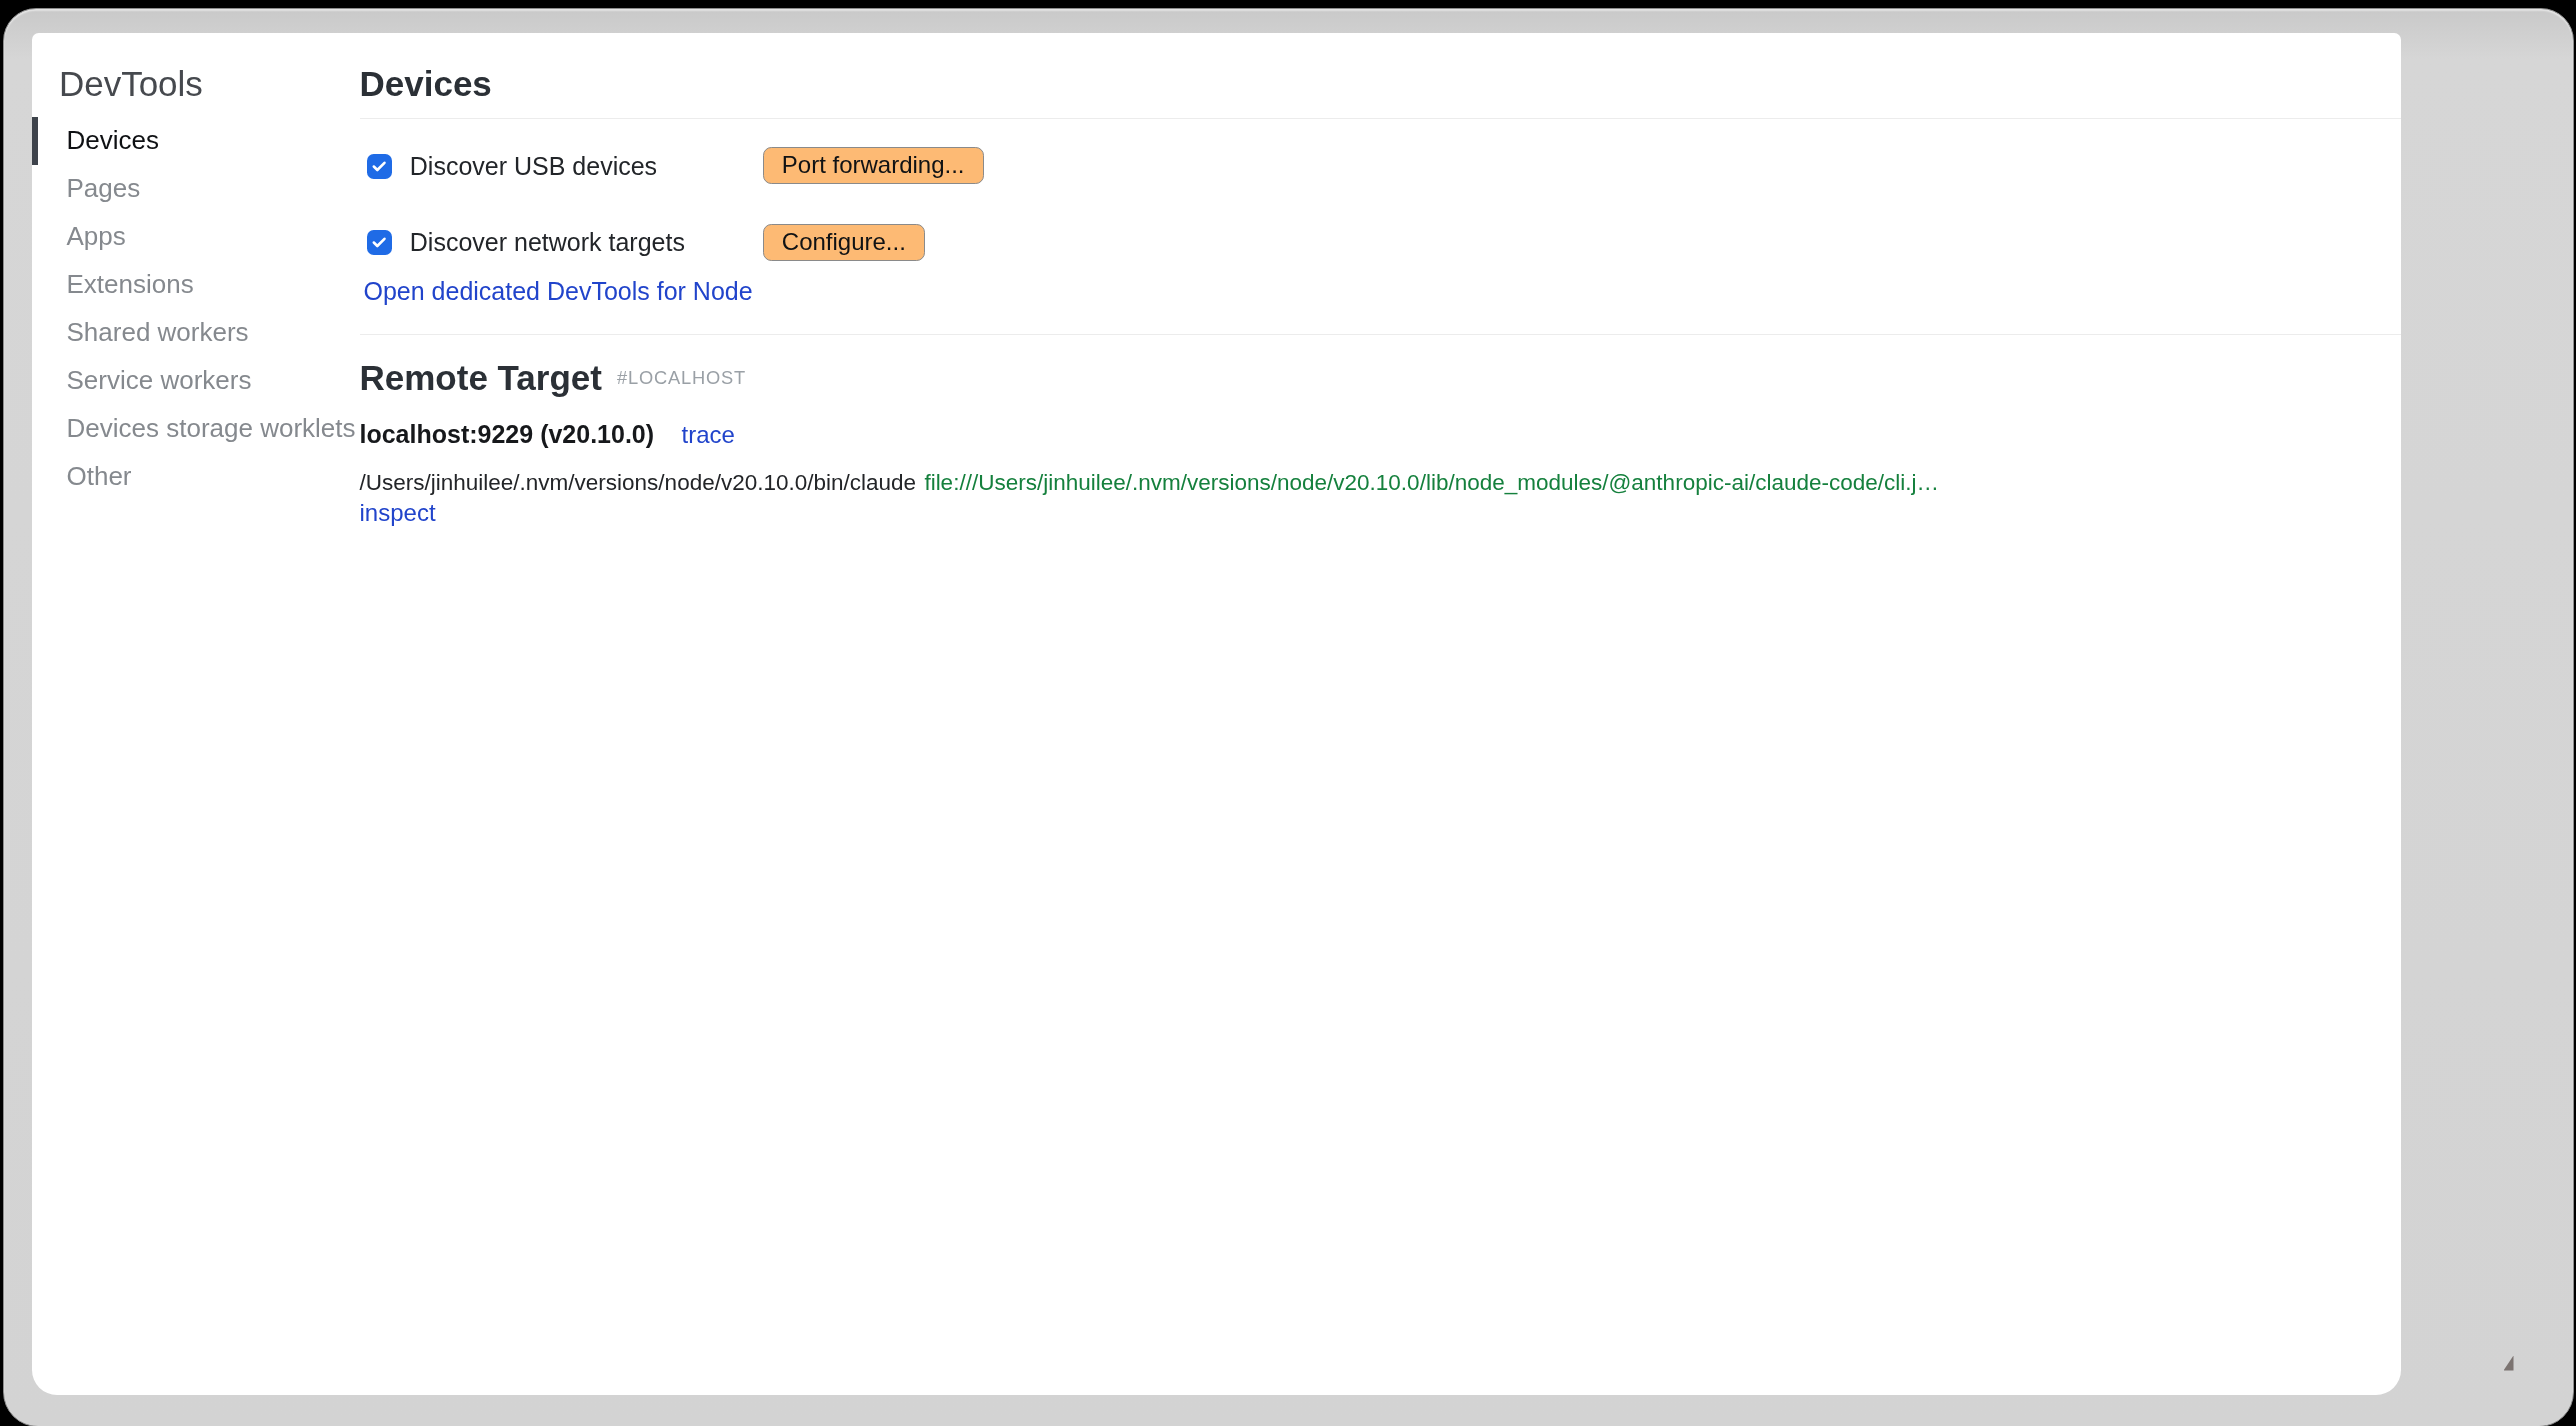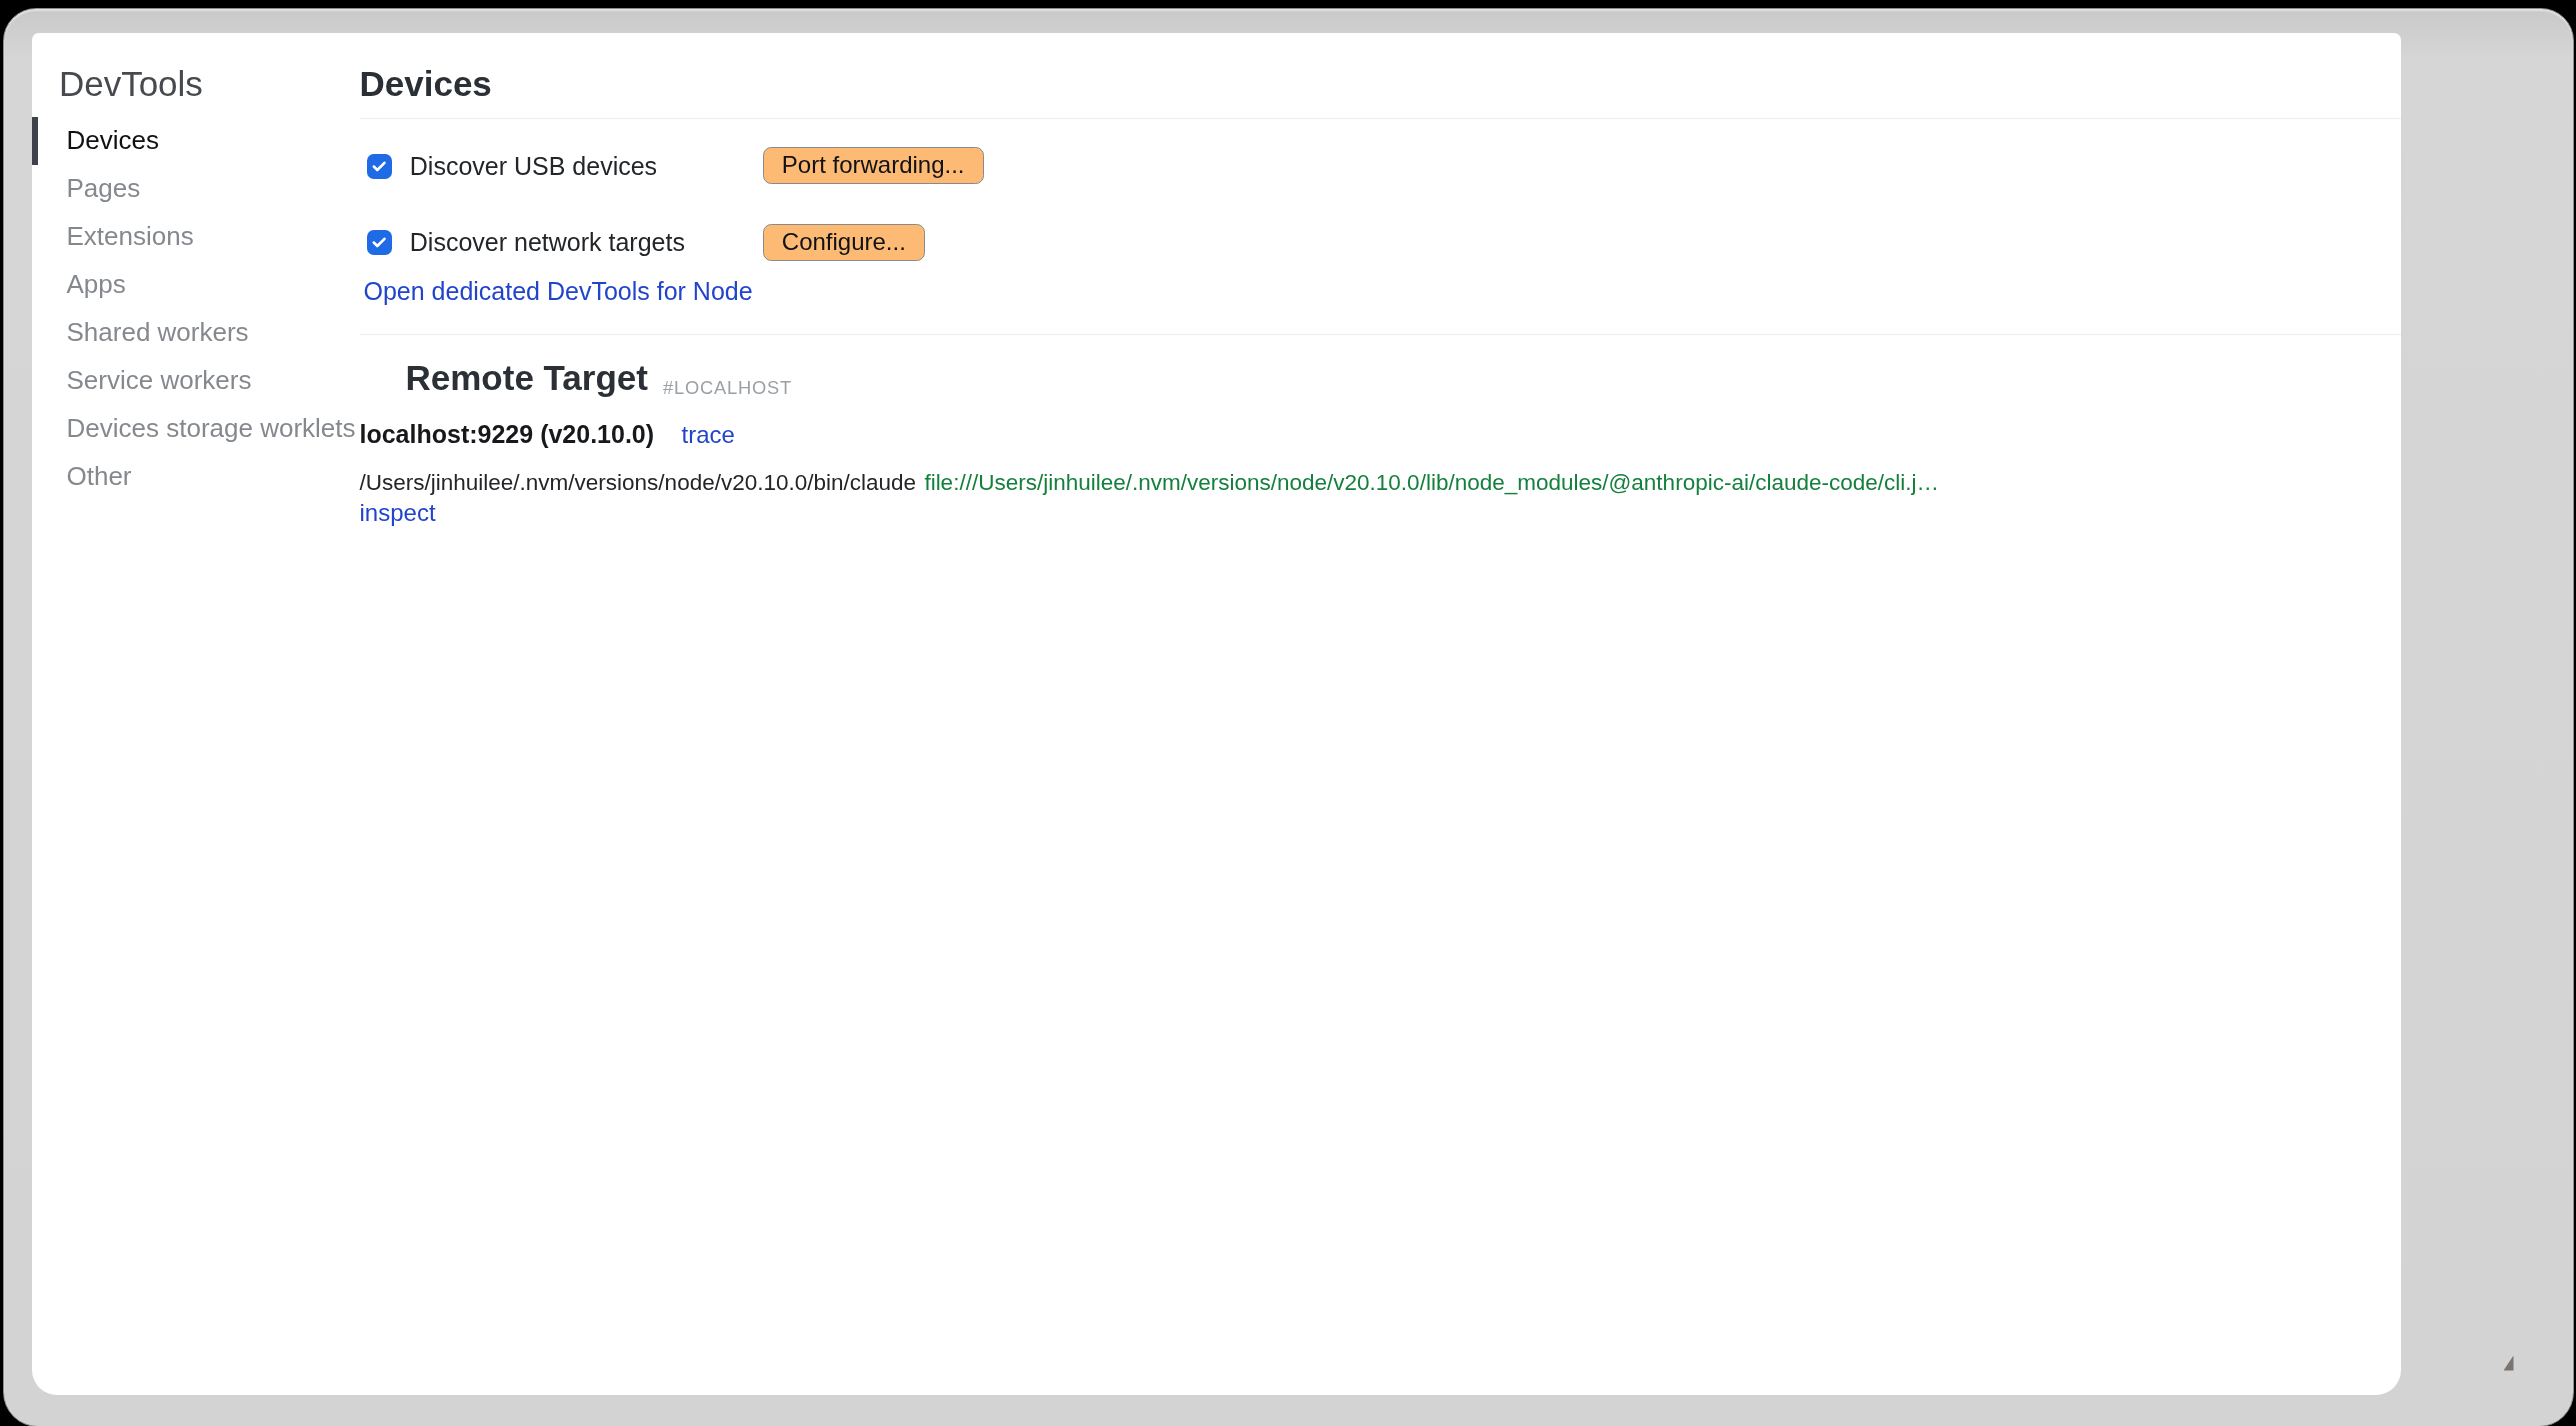--- a/index.html
+++ b/index.html
@@ -67,21 +67,21 @@
     padding:0 18.3px; cursor:pointer; line-height:34px;
   }
   .push-btn.portfwd { left:731px; top:114px; }
   .push-btn.configure { left:731px; top:191px; }
 
   a.link { color:#2144cb; text-decoration:none; cursor:pointer; }
   .node-link { position:absolute; left:332px; top:244px; font-size:25px; }
 
   .rt-heading-row {
     position:absolute; left:328px; top:324px;
-    display:flex; align-items:flex-end; gap:15px;margin-left:46px;
+    display:flex; align-items:center; gap:15px;
   }
   .rt-heading { font-size:35px; line-height:42px; color:#2b3036; }
   .rt-tag { font-size:18.3px; color:#9aa0a6; letter-spacing:0.8px; }
 
   .target-row {
     position:absolute; left:328px; top:387px;
     display:flex; align-items:baseline;
   }
   .target-name { font-size:25px; font-weight:700; color:#16181b; }
   .trace-link { font-size:24px; margin-left:27.4px; }
@@ -110,24 +110,24 @@
     <div class="sidebar-title">DevTools</div>
 
     <nav class="sidebar-nav">
       <div class="nav-item selected">
         <span>Devices</span>
       </div>
       <div class="nav-item">
         <span>Pages</span>
       </div>
       <div class="nav-item">
-        <span>Extensions</span>
+        <span>Apps</span>
       </div>
       <div class="nav-item">
-        <span>Apps</span>
+        <span>Extensions</span>
       </div>
       <div class="nav-item">
         <span>Shared workers</span>
       </div>
       <div class="nav-item">
         <span>Service workers</span>
       </div>
       <div class="nav-item">
         <span>Devices storage worklets</span>
       </div>

